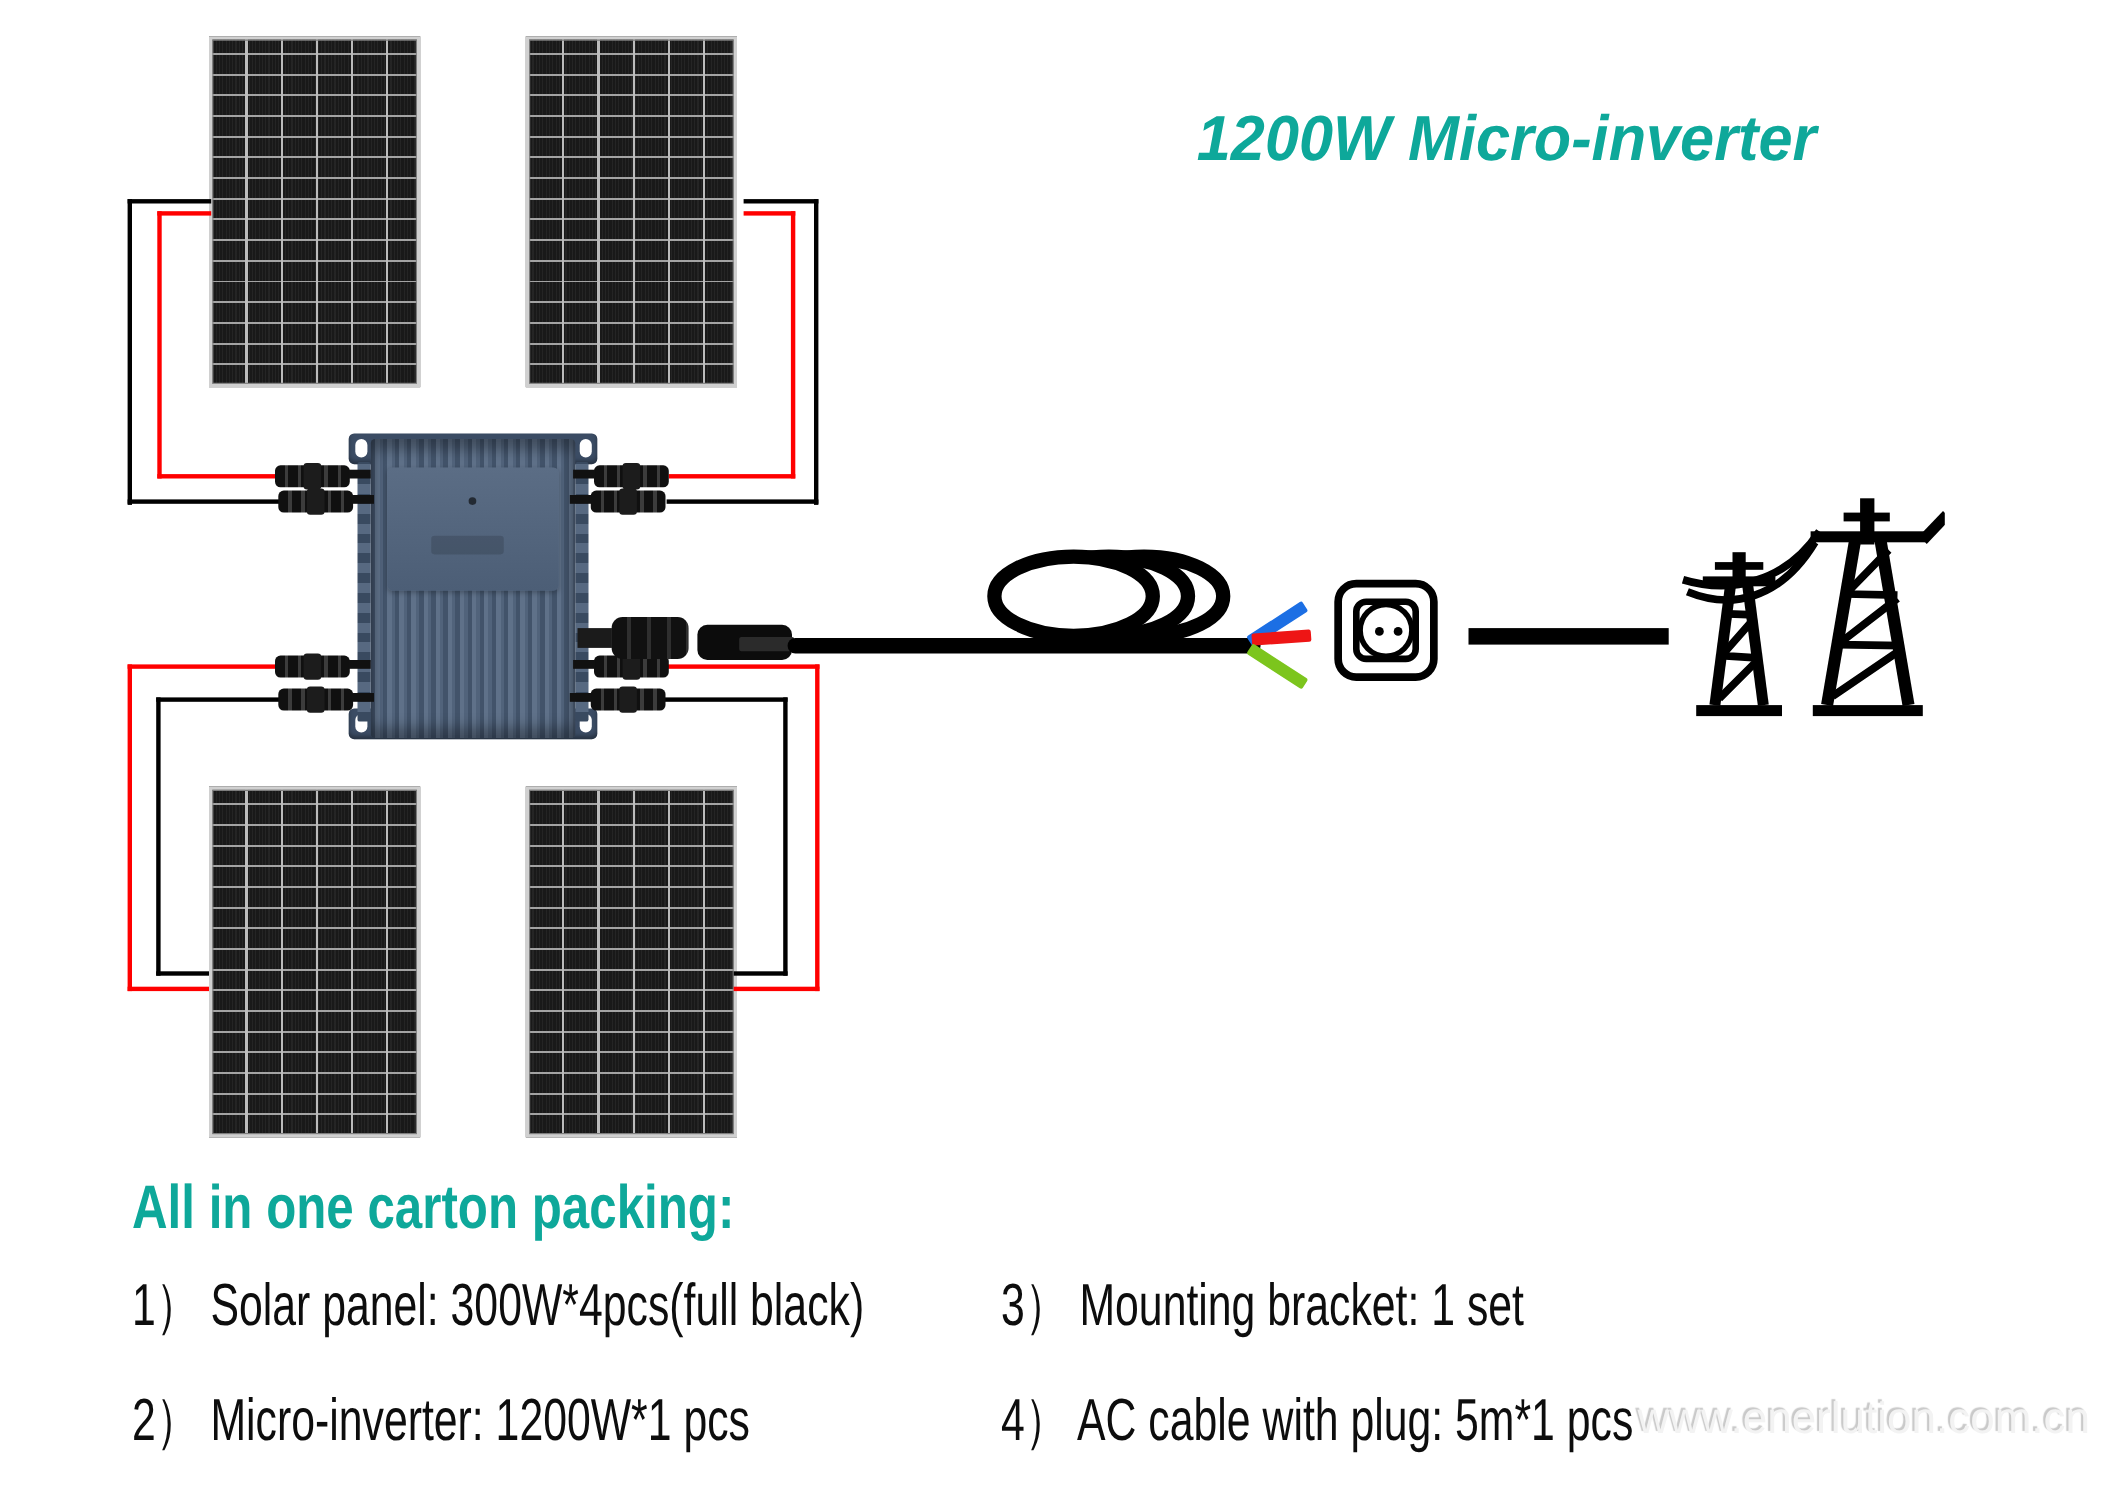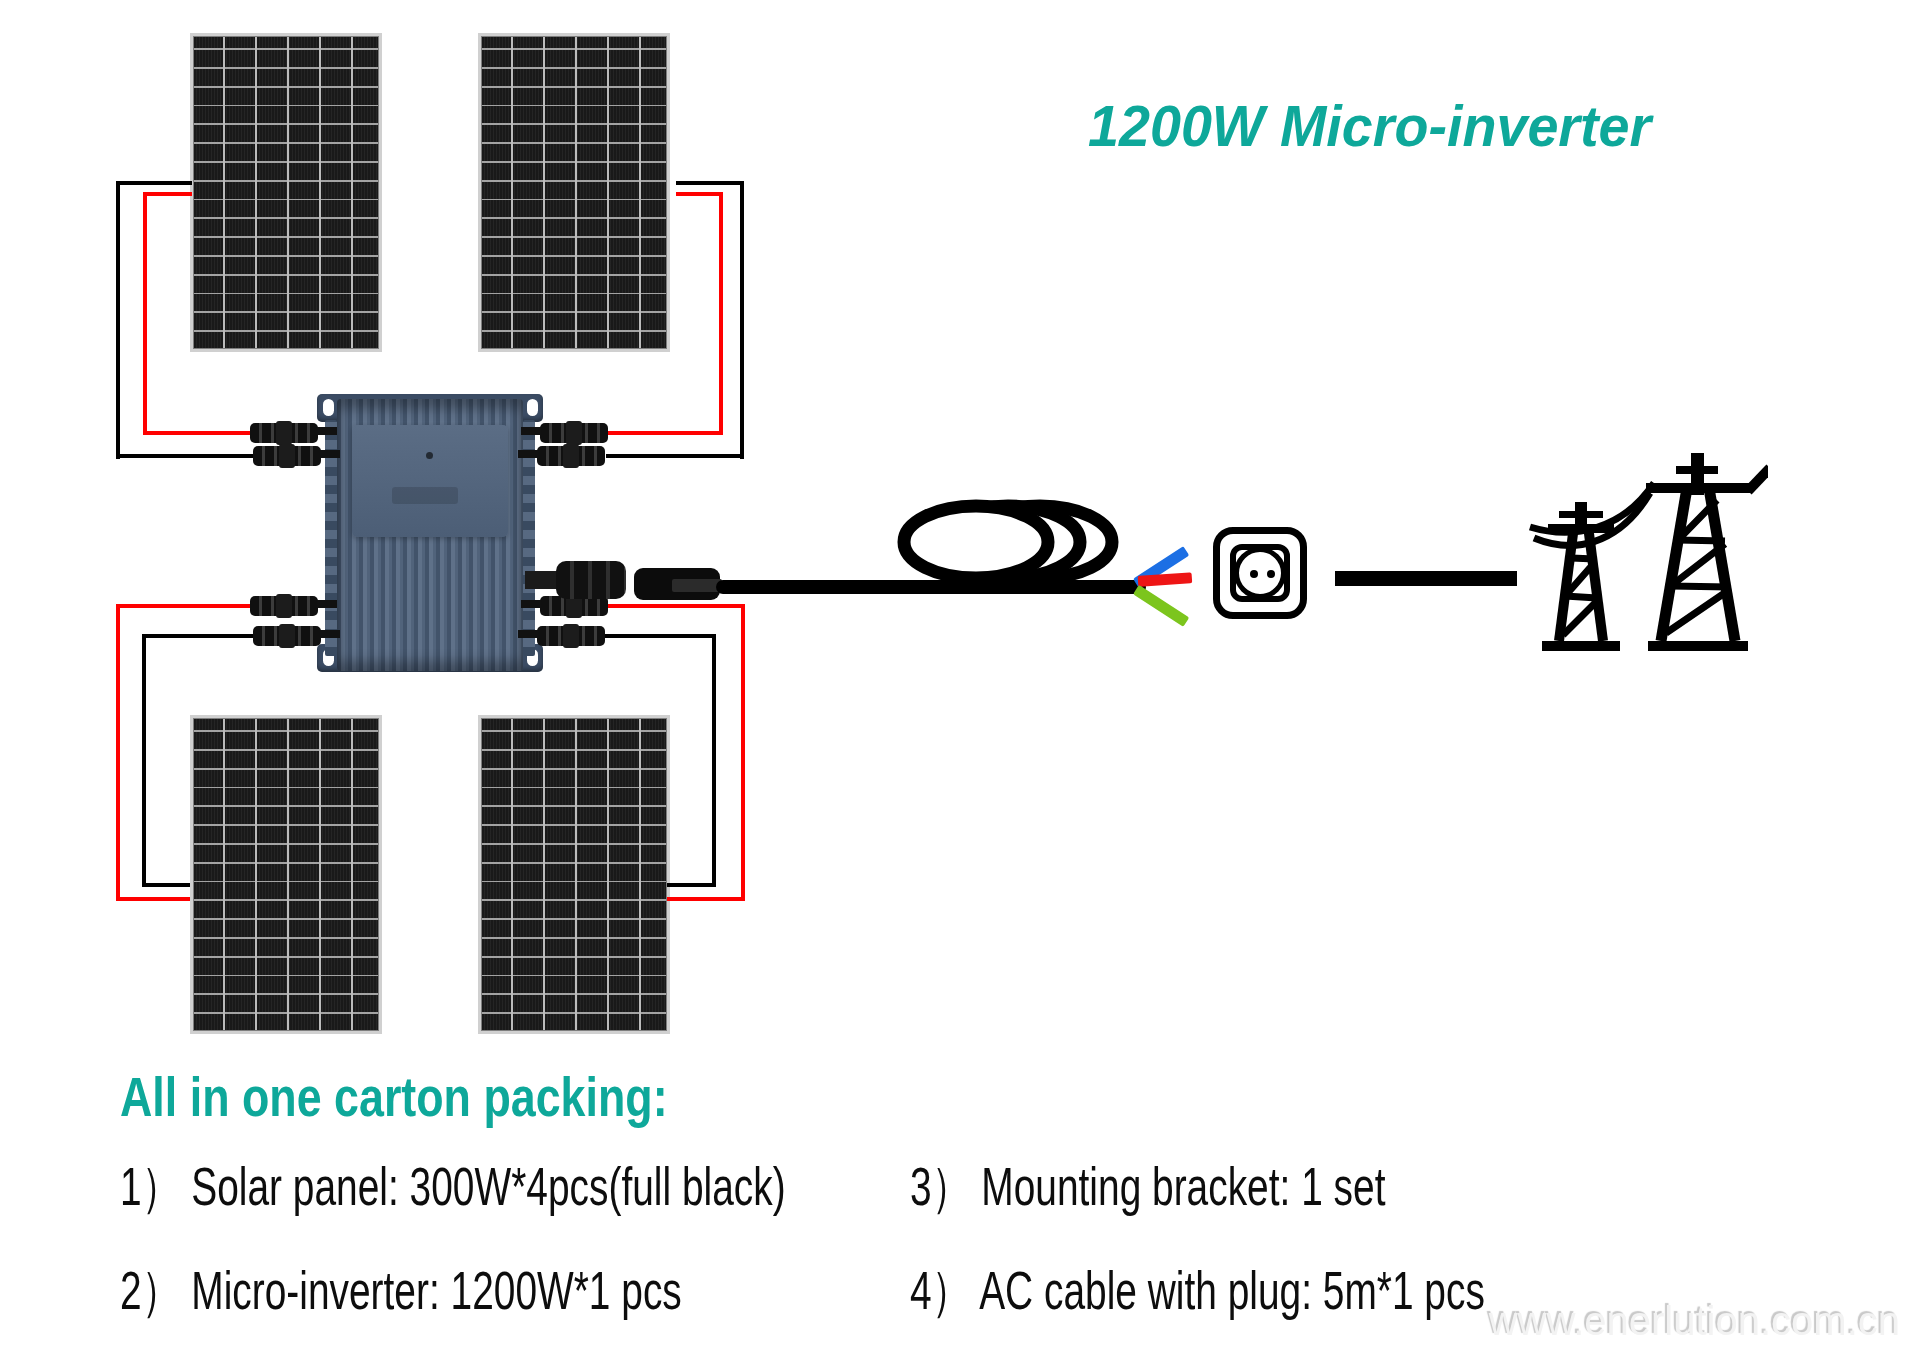--- a/index.html
+++ b/index.html
@@ -7,21 +7,21 @@
          font-family:"Liberation Sans", sans-serif;}
   .abs{position:absolute;}
 
   
   .title{position:absolute;left:1088px;top:92px;font-size:58px;font-weight:bold;font-style:italic;
          color:var(--accent);white-space:nowrap;transform:scaleX(.96);transform-origin:0 50%;}
   .heading{position:absolute;left:120px;top:1064px;font-size:56px;font-weight:bold;
          color:var(--accent);white-space:nowrap;transform:scaleX(.8);transform-origin:0 50%;}
   .item{position:absolute;font-size:54px;color:#0d0d0d;white-space:nowrap;
          transform:scaleX(.72);transform-origin:0 50%;}
-  .watermark{position:absolute;left:1430px;top:1299px;width:470px;text-align:right;font-size:40px;
+  .watermark{position:absolute;left:1430px;top:1268px;width:470px;text-align:right;font-size:40px;
          color:#f3f3f3;white-space:nowrap;
          text-shadow:-2px -2px 1px #c9c9c9, 1px 1px 0 #ffffff;}
 
   
   .panel{position:absolute;width:192px;height:319px;box-sizing:border-box;
     background-color:#191919;
     background-image:
       repeating-linear-gradient(90deg, transparent 0 30px, #bcbcbc 30px 32px),
       repeating-linear-gradient(0deg, transparent 0 17px, #a3a3a3 17px 18.8px),
       repeating-linear-gradient(90deg, rgba(255,255,255,0.05) 0 1px, transparent 1px 3px);

